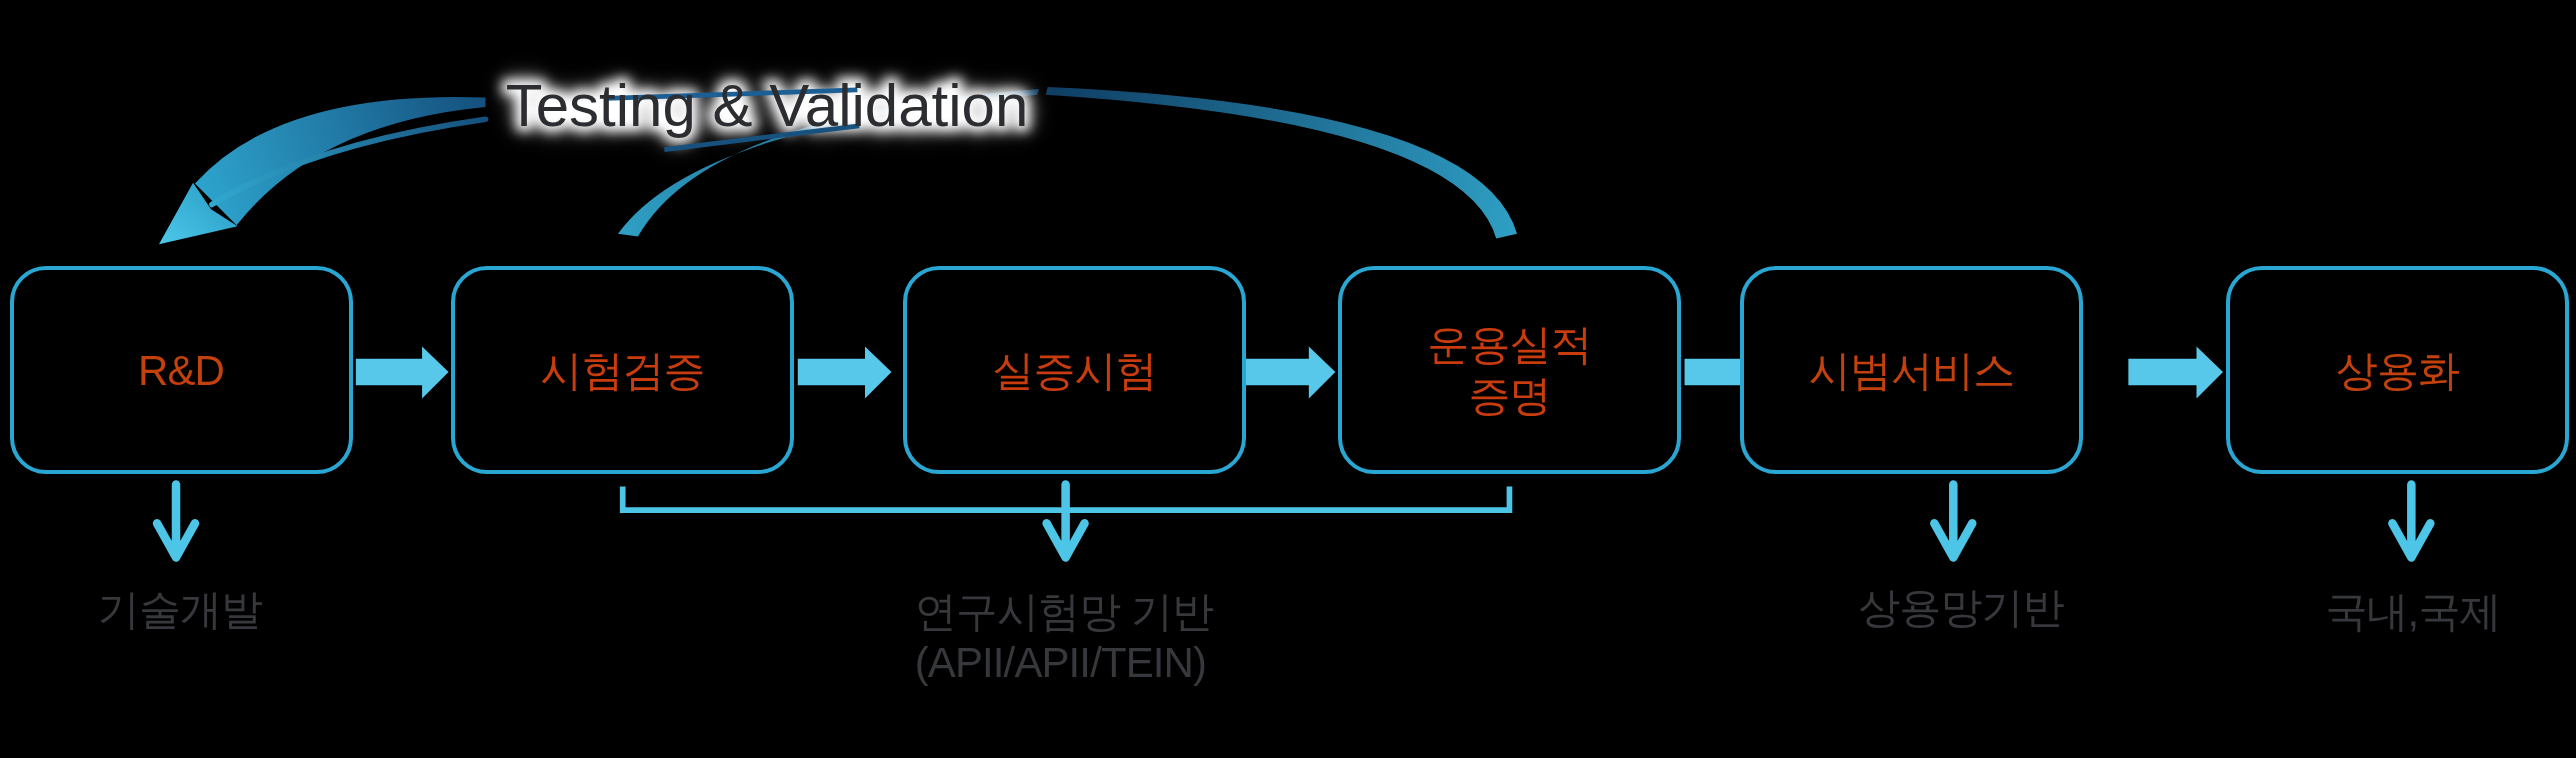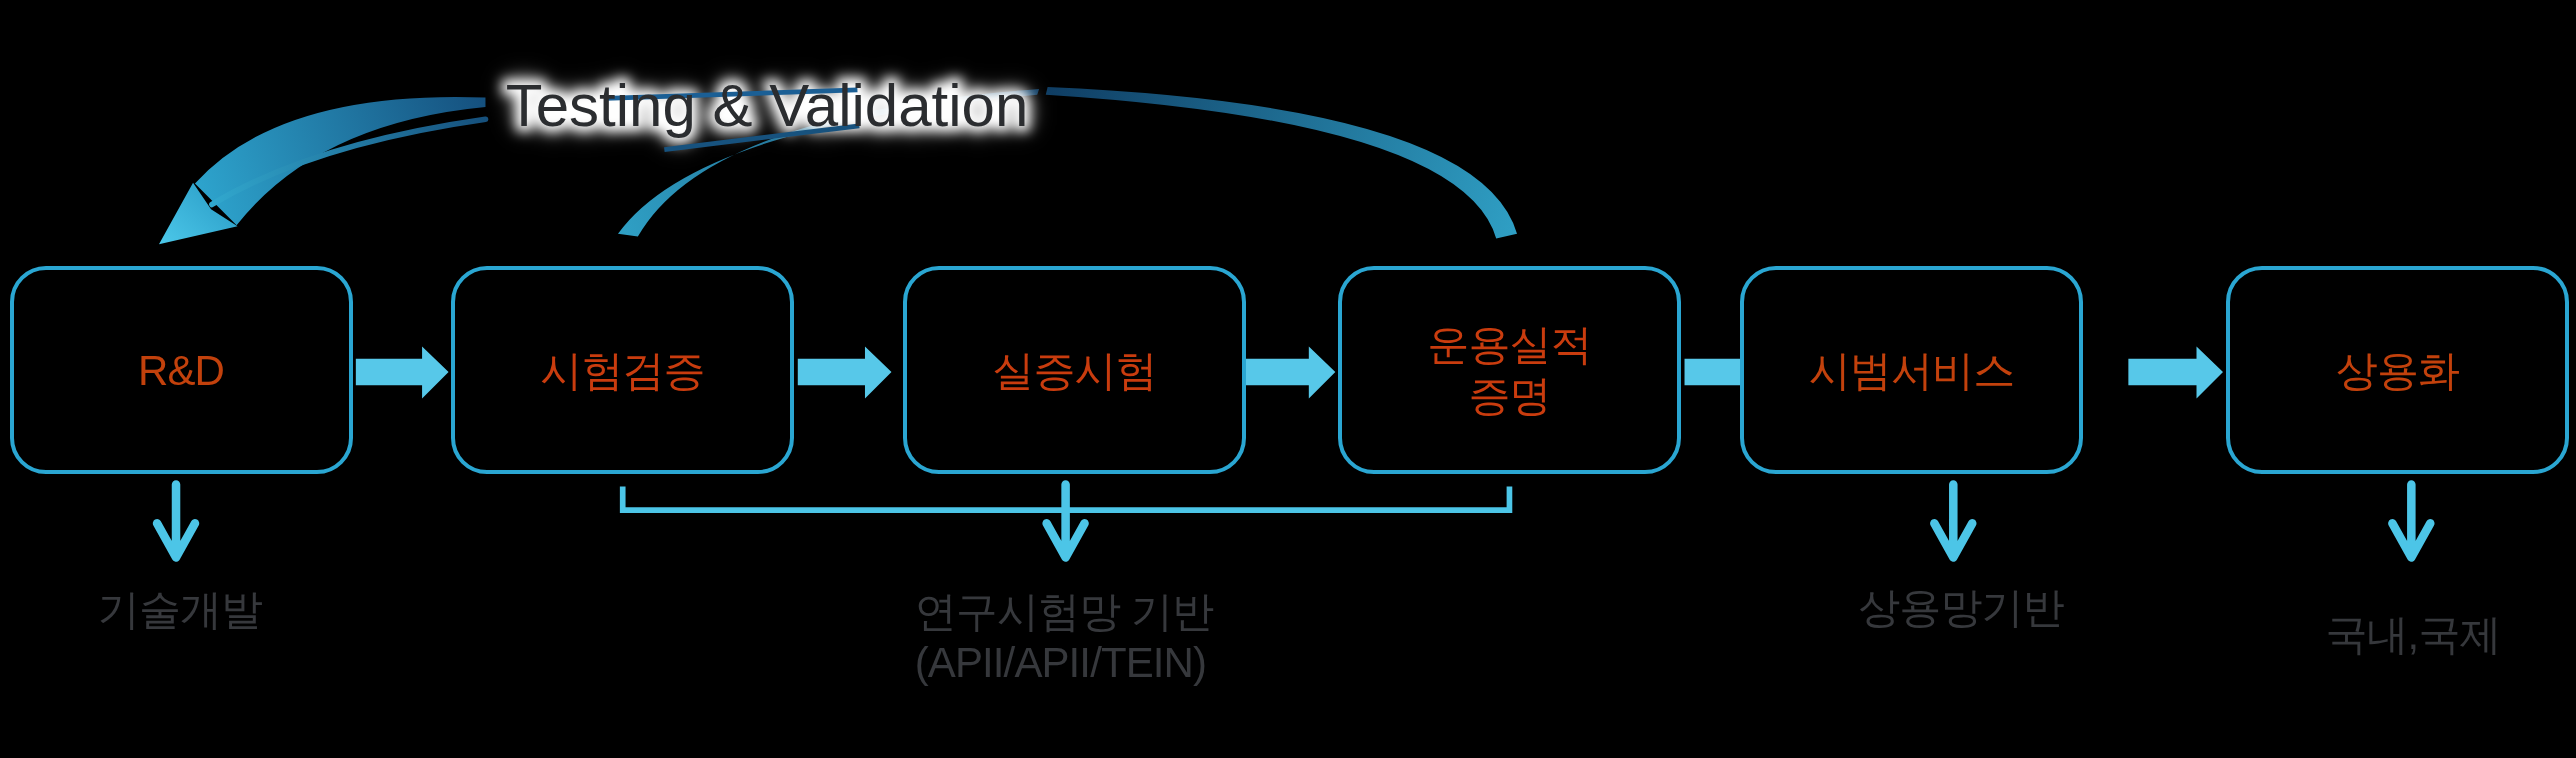--- a/index.html
+++ b/index.html
@@ -129,16 +129,16 @@
 
   <div class="caption" style="left:180px;top:609px;">기술개발</div>
 
   <div class="caption" style="left:1064px;top:637px;">
     <span style="display:block;">연구시험망 기반</span>
     <span style="display:block;">(APII/APII/TEIN)</span>
   </div>
 
   <div class="caption" style="left:1961px;top:611px;font-family:Liberation Mono, monospace;">상용망기반</div>
 
-  <div class="caption" style="left:2413px;top:611px;margin-top:23px;">국내,국제</div>
+  <div class="caption" style="left:2413px;top:611px;">국내,국제</div>
 
 </div>
 
 
 </body></html>

